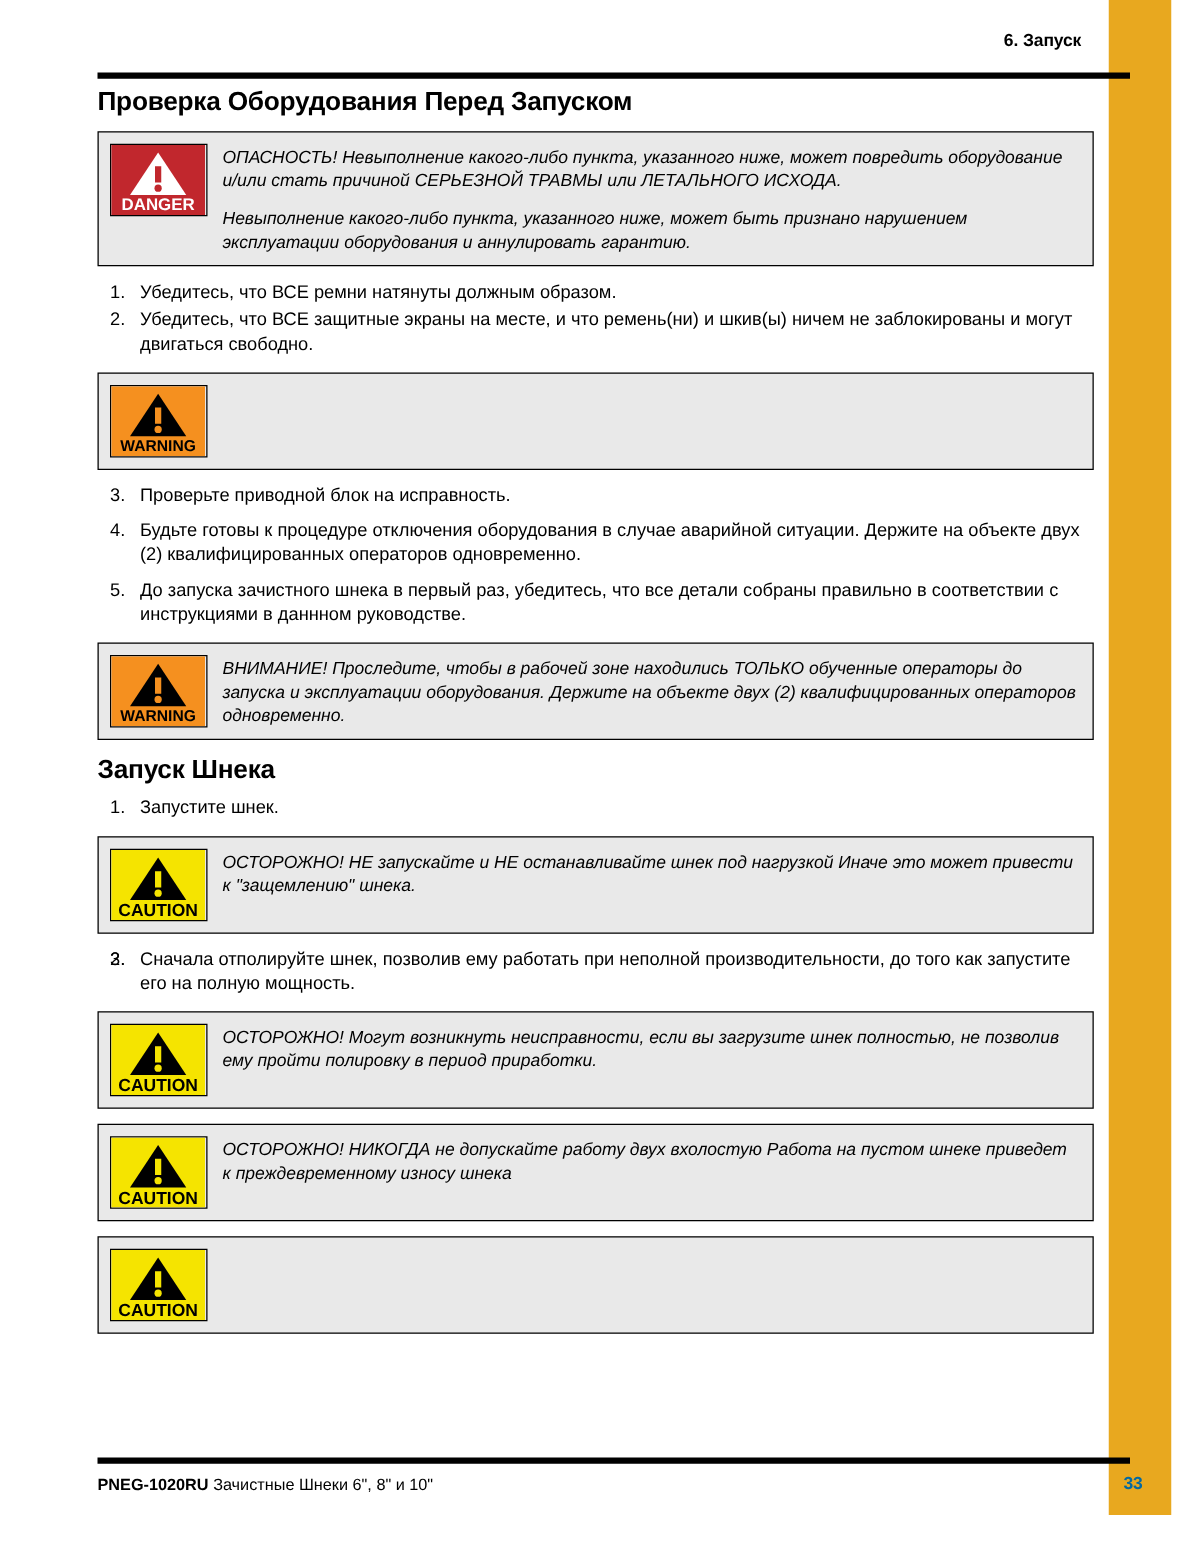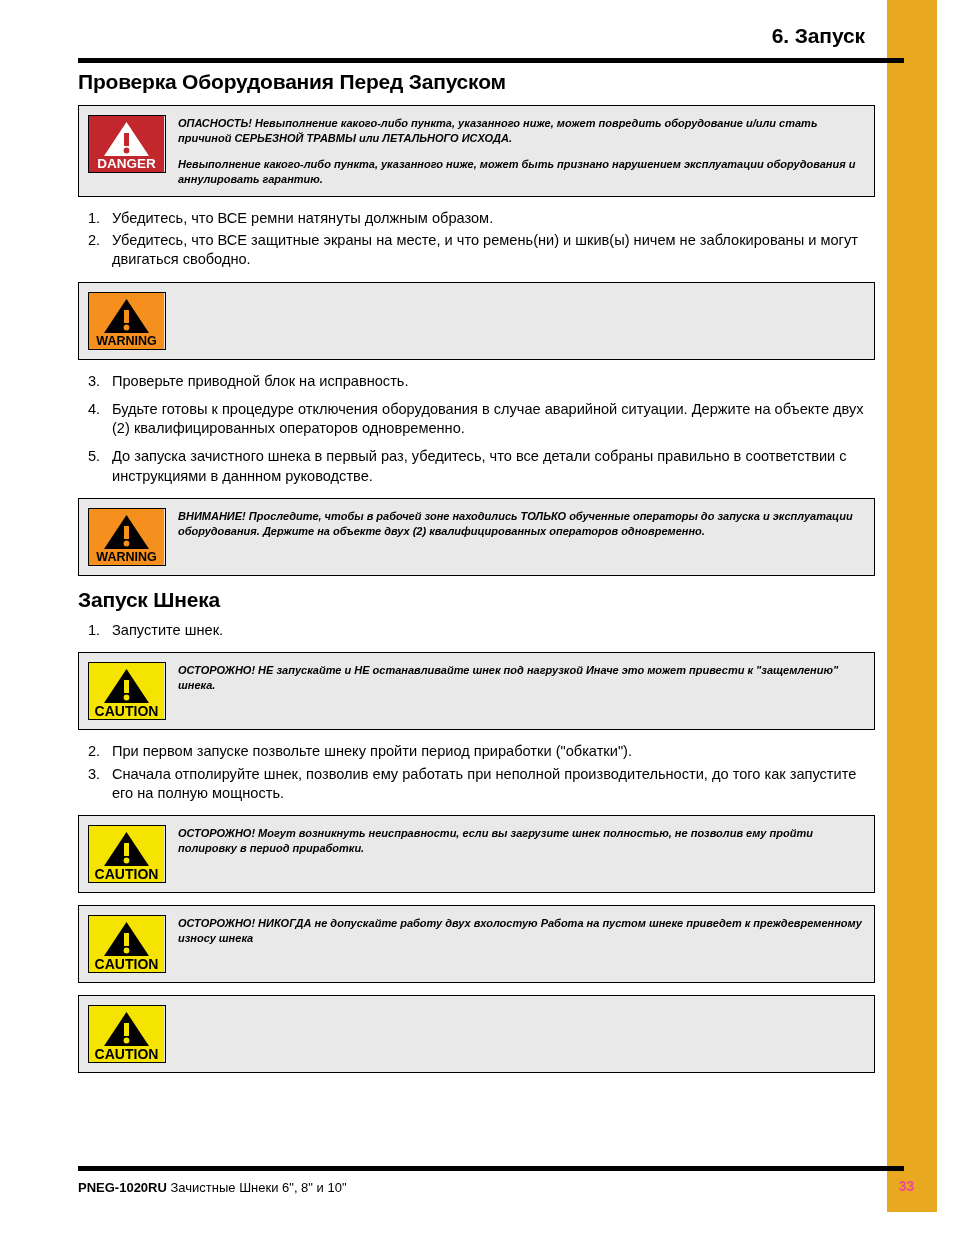--- a/index.html
+++ b/index.html
@@ -26,34 +26,34 @@
     background: #e8a81f;
   }
   .page-number {
     position: absolute;
     left: 887px;
     top: 1178px;
     width: 39px;
     text-align: center;
     font-size: 14px;
     font-weight: bold;
-    color: #ec4899;
+    color: #0369a1;
     z-index: 3;
   }
 
   
   .header {
     position: absolute;
     left: 0;
     top: 24px;
     width: 887px;
     padding-right: 22px;
     box-sizing: border-box;
     text-align: right;
-    font-size: 21px;
+    font-size: 14px;
     font-weight: bold;
     letter-spacing: -0.1px;
   }
   .rule-top {
     position: absolute;
     left: 78px;
     top: 58px;
     width: 826px;
     height: 5px;
     background: #000;
@@ -111,23 +111,23 @@
     padding: 9px 10px 9px 9px;
     box-sizing: border-box;
     margin: 12px 0;
   }
   .alert .icon-wrap {
     flex: 0 0 auto;
     margin-right: 12px;
   }
   .alert .alert-body {
     flex: 1 1 auto;
-    font-size: 11px;
+    font-size: 14px;
     font-style: italic;
-    font-weight: bold;
+    font-weight: normal;
     line-height: 1.36;
     padding-top: 1px;
   }
   .alert .alert-body p { margin: 0; }
   .alert .alert-body p + p { margin-top: 11px; }
 
   
   .sign {
     width: 78px;
     box-sizing: border-box;
@@ -270,21 +270,20 @@
       </span>
     </div>
     <div class="alert-body">
       <p>ОСТОРОЖНО! НЕ запускайте и НЕ останавливайте шнек под нагрузкой Иначе это может привести к "защемлению" шнека.</p>
     </div>
   </div>
 
   <ol class="steps tight">
     <li>
       <span class="num">2.</span>
-      <span>При первом запуске позвольте шнеку пройти период приработки ("обкатки").</span>
     </li>
     <li>
       <span class="num">3.</span>
       <span>Сначала отполируйте шнек, позволив ему работать при неполной производительности, до того как запустите его на полную мощность.</span>
     </li>
   </ol>
 
   <div class="alert caution">
     <div class="icon-wrap">
       <span class="sign">

